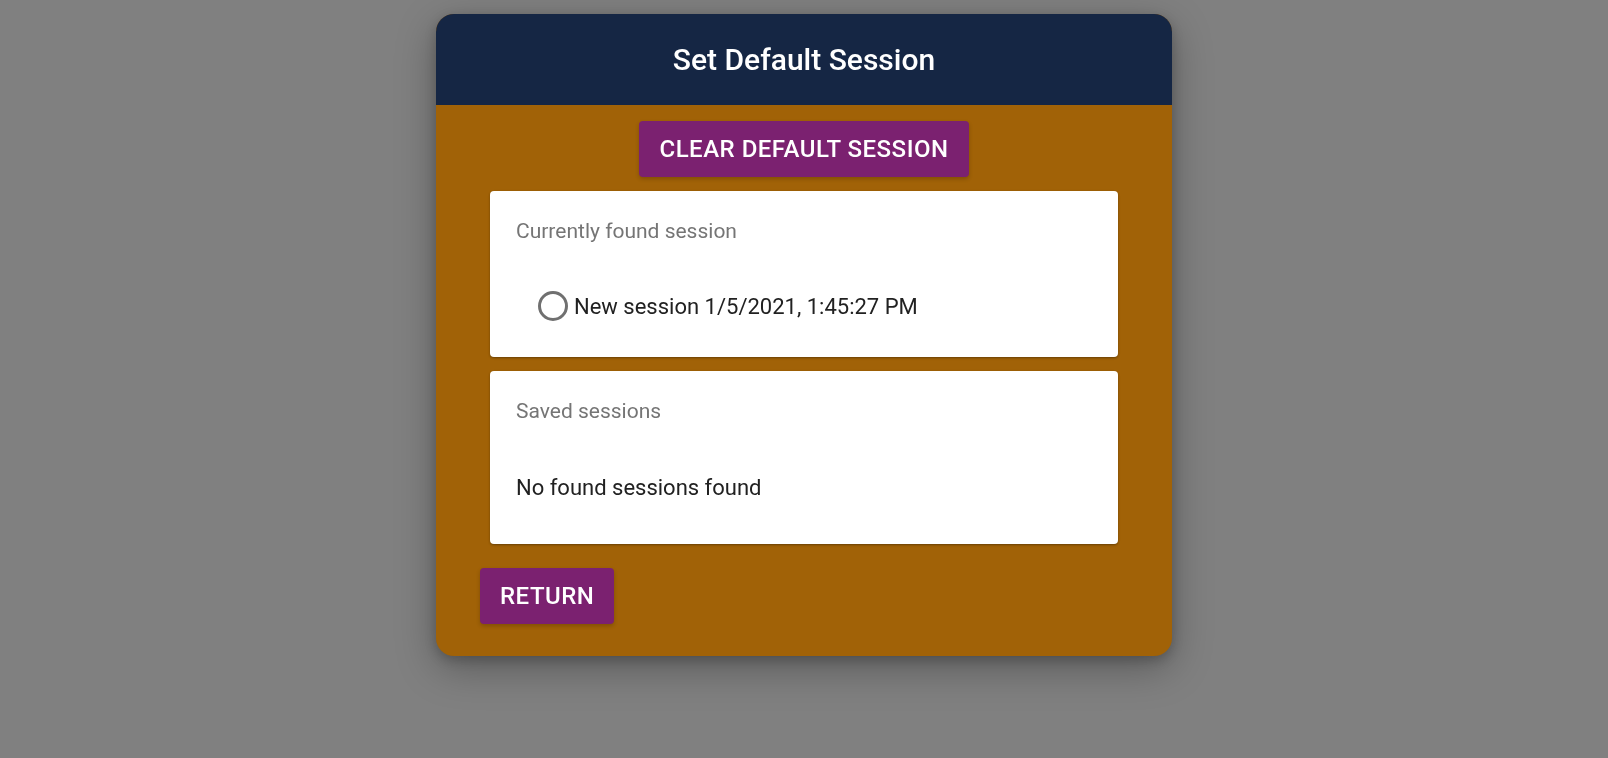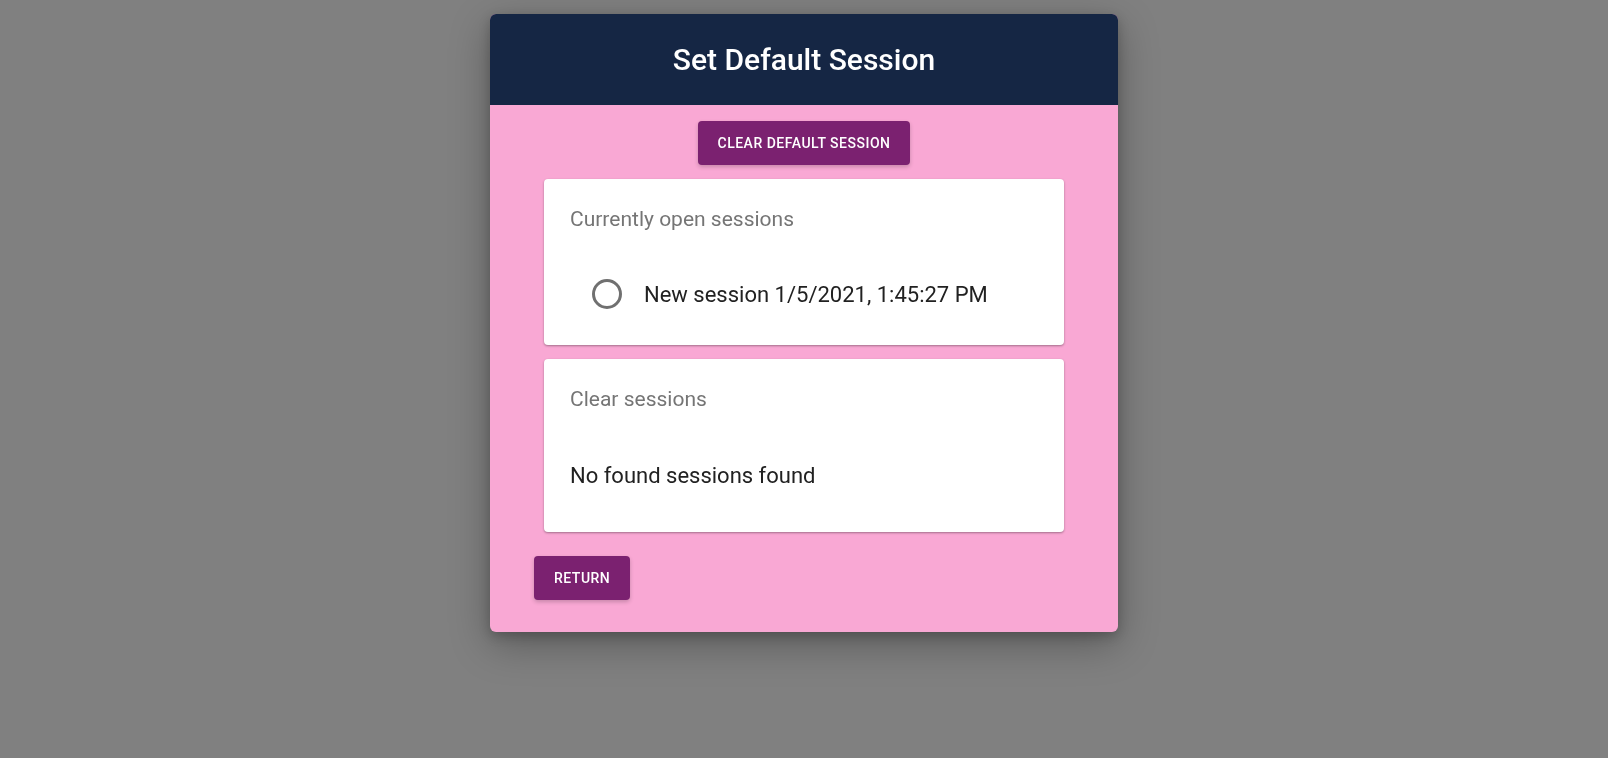--- a/index.html
+++ b/index.html
@@ -13,23 +13,23 @@
       background-color: #808080;
       width: 1608px;
       height: 758px;
       display: flex;
       justify-content: center;
       align-items: flex-start;
       padding-top: 14px;
     }
     
     .dialog {
-      width: 628px;
-      background-color: #f9a8d4;
-      border-radius: 6px;
+      width: 736px;
+      background-color: #a16207;
+      border-radius: 18px;
       box-shadow: 0 12px 40px rgba(0,0,0,0.3), 0 4px 12px rgba(0,0,0,0.2);
       overflow: hidden;
     }
     
     .dialog-header {
       background-color: #152644;
       padding: 28px 20px;
       text-align: center;
     }
     
@@ -47,21 +47,21 @@
       text-align: center;
       margin-bottom: 14px;
     }
     
     .btn {
       display: inline-block;
       background-color: #7b2170;
       color: #ffffff;
       border: none;
       padding: 14px 20px;
-      font-size: 14px;
+      font-size: 24px;
       font-weight: 500;
       letter-spacing: 0.5px;
       border-radius: 4px;
       cursor: pointer;
       text-transform: uppercase;
       box-shadow: 0 2px 4px rgba(0,0,0,0.2);
       font-family: inherit;
     }
     
     .card {
@@ -75,21 +75,21 @@
     .card-subheader {
       color: #757575;
       font-size: 21px;
       font-weight: 400;
       margin-bottom: 48px;
     }
     
     .radio-row {
       display: flex;
       align-items: center;
-      gap: 22px;
+      gap: 6px;
       padding-left: 22px;
     }
     
     .radio-outer {
       width: 30px;
       height: 30px;
       border: 3px solid #707070;
       border-radius: 50%;
       flex-shrink: 0;
       cursor: pointer;
@@ -129,29 +129,29 @@
     <h1 class="dialog-title">Set Default Session</h1>
   </div>
 
   <div class="dialog-body">
 
     <div class="clear-button-wrap">
       <button class="btn">Clear Default Session</button>
     </div>
 
     <div class="card">
-      <div class="card-subheader">Currently open sessions</div>
+      <div class="card-subheader">Currently found session</div>
       <div class="radio-row">
         <span class="radio-outer"></span>
         <span class="radio-label">New session 1/5/2021, 1:45:27 PM</span>
       </div>
     </div>
 
     <div class="card card-saved">
-      <div class="card-subheader">Clear sessions</div>
+      <div class="card-subheader">Saved sessions</div>
       <div class="empty-text">No found sessions found</div>
     </div>
 
     <div class="dialog-footer">
       <button class="btn">Return</button>
     </div>
 
   </div>
 
 </div>

